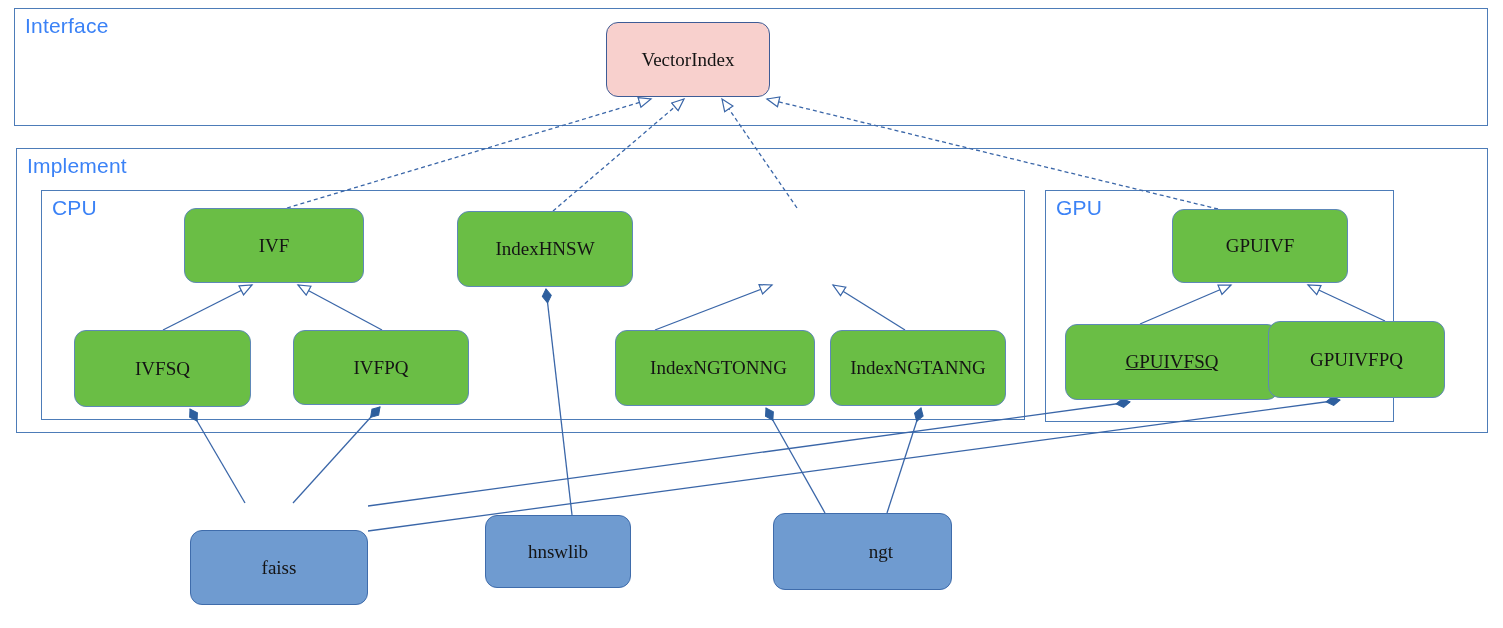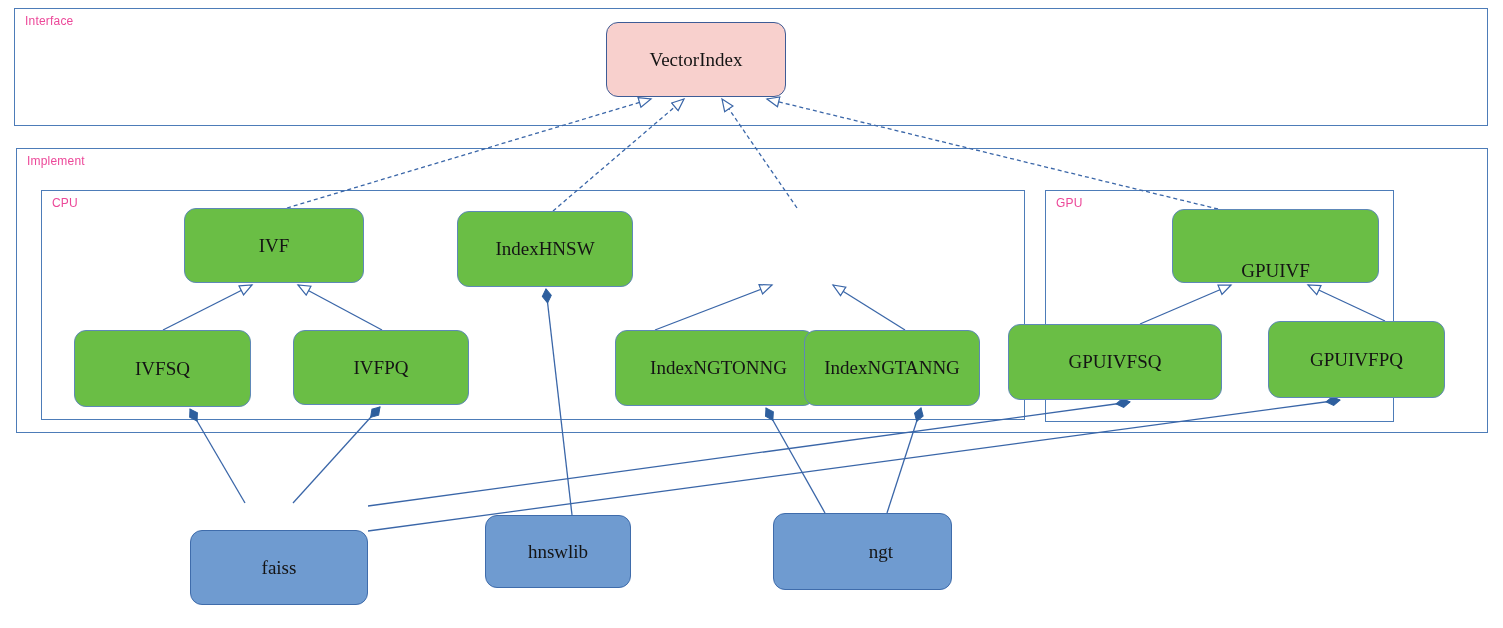--- a/index.html
+++ b/index.html
@@ -6,21 +6,21 @@
   .stage{
     position:relative;width:1503px;height:628px;overflow:hidden;background:#ffffff;
     font-family:"Liberation Sans",sans-serif;
   }
   .layer{position:absolute;left:0;top:0;width:100%;height:100%;}
   .container{
     position:absolute;box-sizing:border-box;background:transparent;
     border:1.6px solid #4d7cb8;
   }
   .container-label{
-    position:absolute;top:5px;left:10px;font-size:12px;color:#ec4899;
+    position:absolute;top:5px;left:10px;font-size:21px;color:#3b82f6;
     letter-spacing:0.2px;white-space:nowrap;
   }
   .misspelled{text-decoration:underline solid #111111;text-decoration-thickness:1px;text-underline-offset:3px;}
   .misspelled-inner{text-decoration:underline wavy #d03a2e;text-decoration-thickness:1px;text-underline-offset:6px;}
   .node{
     position:absolute;box-sizing:border-box;border-radius:12px;
     display:flex;align-items:center;justify-content:center;
     font-family:"Liberation Serif",serif;font-size:19px;color:#141414;
     text-align:center;white-space:nowrap;
   }
@@ -72,45 +72,45 @@
         <line x1="245" y1="503" x2="190" y2="409" class="composition" marker-end="url(#mDia)"></line>
         <line x1="293" y1="503" x2="380" y2="407" class="composition" marker-end="url(#mDia)"></line>
         <line x1="572" y1="515" x2="546" y2="289" class="composition" marker-end="url(#mDia)"></line>
         <line x1="825" y1="513" x2="766" y2="408" class="composition" marker-end="url(#mDia)"></line>
         <line x1="887" y1="513" x2="921" y2="408" class="composition" marker-end="url(#mDia)"></line>
         <line x1="368" y1="506" x2="1130" y2="402" class="composition" marker-end="url(#mDia)"></line>
         <line x1="368" y1="531" x2="1340" y2="400" class="composition" marker-end="url(#mDia)"></line>
       </g>
   </svg>
   <div class="layer" id="nodes-layer">
-      <div class="node interface" style="left: 606px; top: 22px; width: 180px; height: 75px;">
+      <div class="node interface" style="left: 606px; top: 22px; width: 164px; height: 75px;">
         <span>VectorIndex</span>
       </div>
       <div class="node impl" style="left: 184px; top: 208px; width: 180px; height: 75px;">
         <span>IVF</span>
       </div>
       <div class="node impl" style="left: 457px; top: 211px; width: 176px; height: 76px;">
         <span>IndexHNSW</span>
       </div>
       <div class="node impl" style="left: 74px; top: 330px; width: 177px; height: 77px;">
         <span>IVFSQ</span>
       </div>
       <div class="node impl" style="left: 293px; top: 330px; width: 176px; height: 75px;">
         <span>IVFPQ</span>
       </div>
       <div class="node impl" style="left: 615px; top: 330px; width: 200px; height: 76px; padding-left: 7px;">
         <span>IndexNGTONNG</span>
       </div>
-      <div class="node impl" style="left: 804px; top: 330px; width: 176px; height: 76px;">
+      <div class="node impl" style="left: 830px; top: 330px; width: 176px; height: 76px;">
         <span>IndexNGTANNG</span>
       </div>
-      <div class="node impl" style="left: 1172px; top: 209px; width: 207px; height: 74px; align-items: flex-end;">
+      <div class="node impl" style="left: 1172px; top: 209px; width: 176px; height: 74px;">
         <span>GPUIVF</span>
       </div>
-      <div class="node impl" style="left: 1008px; top: 324px; width: 214px; height: 76px;">
+      <div class="node impl" style="left: 1065px; top: 324px; width: 214px; height: 76px; text-decoration: underline;">
         <span>GPUIVFSQ</span>
       </div>
       <div class="node impl" style="left: 1268px; top: 321px; width: 177px; height: 77px;">
         <span>GPUIVFPQ</span>
       </div>
       <div class="node lib" style="left: 190px; top: 530px; width: 178px; height: 75px;">
         <span>faiss</span>
       </div>
       <div class="node lib" style="left: 485px; top: 515px; width: 146px; height: 73px;">
         <span>hnswlib</span>

